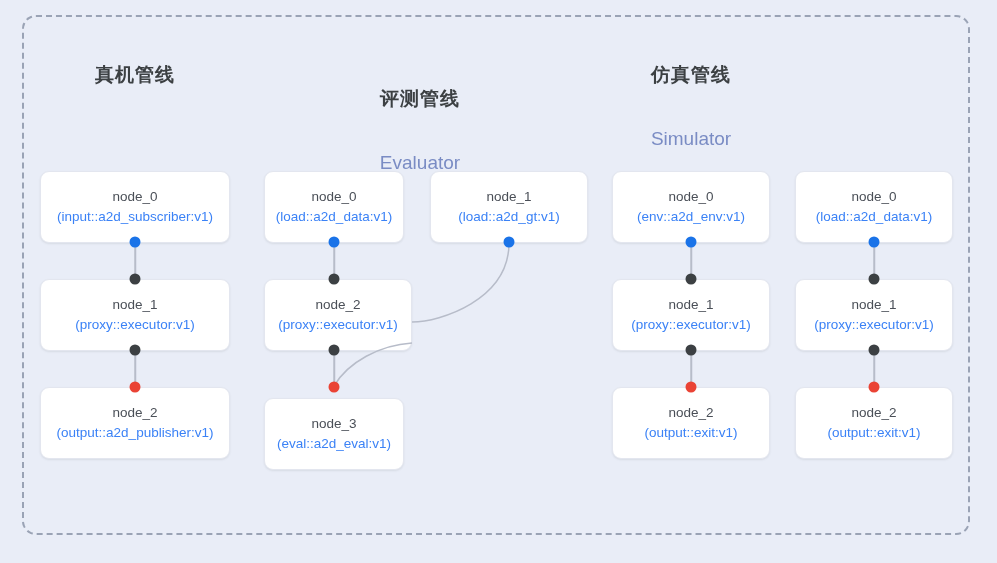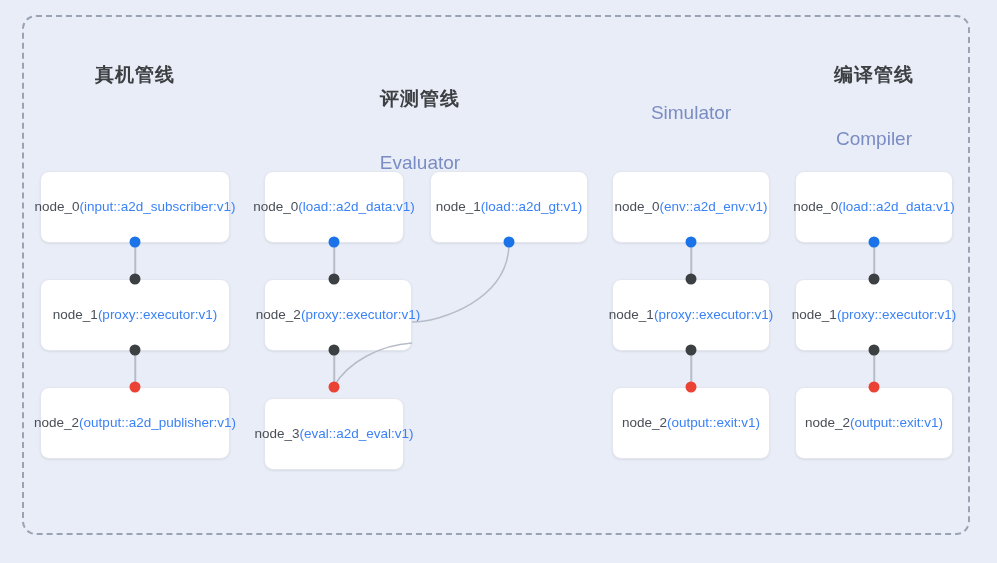--- a/index.html
+++ b/index.html
@@ -42,21 +42,21 @@
     white-space:nowrap;
   }
   .node{
     position:absolute;
     background:#ffffff;
     border:1px solid #e3e6ef;
     border-radius:9px;
     box-shadow:0 1px 2px rgba(60,64,67,.10);
     box-sizing:border-box;
     display:flex;
-    flex-direction:row;
+    flex-direction:column;
     align-items:center;
     justify-content:center;
   }
   .node .n-title{
     font-size:13.5px;
     color:#4a4f57;
     line-height:20px;
   }
   .node .n-sub{
     font-size:13.5px;
@@ -105,25 +105,22 @@
 
 <div class="group-headers">
   <div class="gh" style="left:45px;top:62px;width:180px;">
     <div class="cn">真机管线</div>
   </div>
   <div class="gh" style="left:330px;top:62px;width:180px;margin-top:24px;">
     <div class="cn">评测管线</div>
     <div class="en">Evaluator</div>
   </div>
   <div class="gh" style="left:601px;top:62px;width:180px;">
+    <div class="cn">仿真管线</div>
     <div class="en">Simulator</div>
-  </div>
-  <div class="gh" style="left:784px;top:62px;width:180px;">
-    <div class="cn">编译管线</div>
-    <div class="en">Compiler</div>
   </div>
 </div>
 
 <div class="vline" style="left:135px;top:242px;height:37px;"></div>
 <div class="vline" style="left:135px;top:350px;height:37px;"></div>
 
 <div class="node" style="left:40px;top:171px;width:190px;height:72px;">
   <div class="n-title">node_0</div>
   <div class="n-sub">(input::a2d_subscriber:v1)</div>
 </div>

